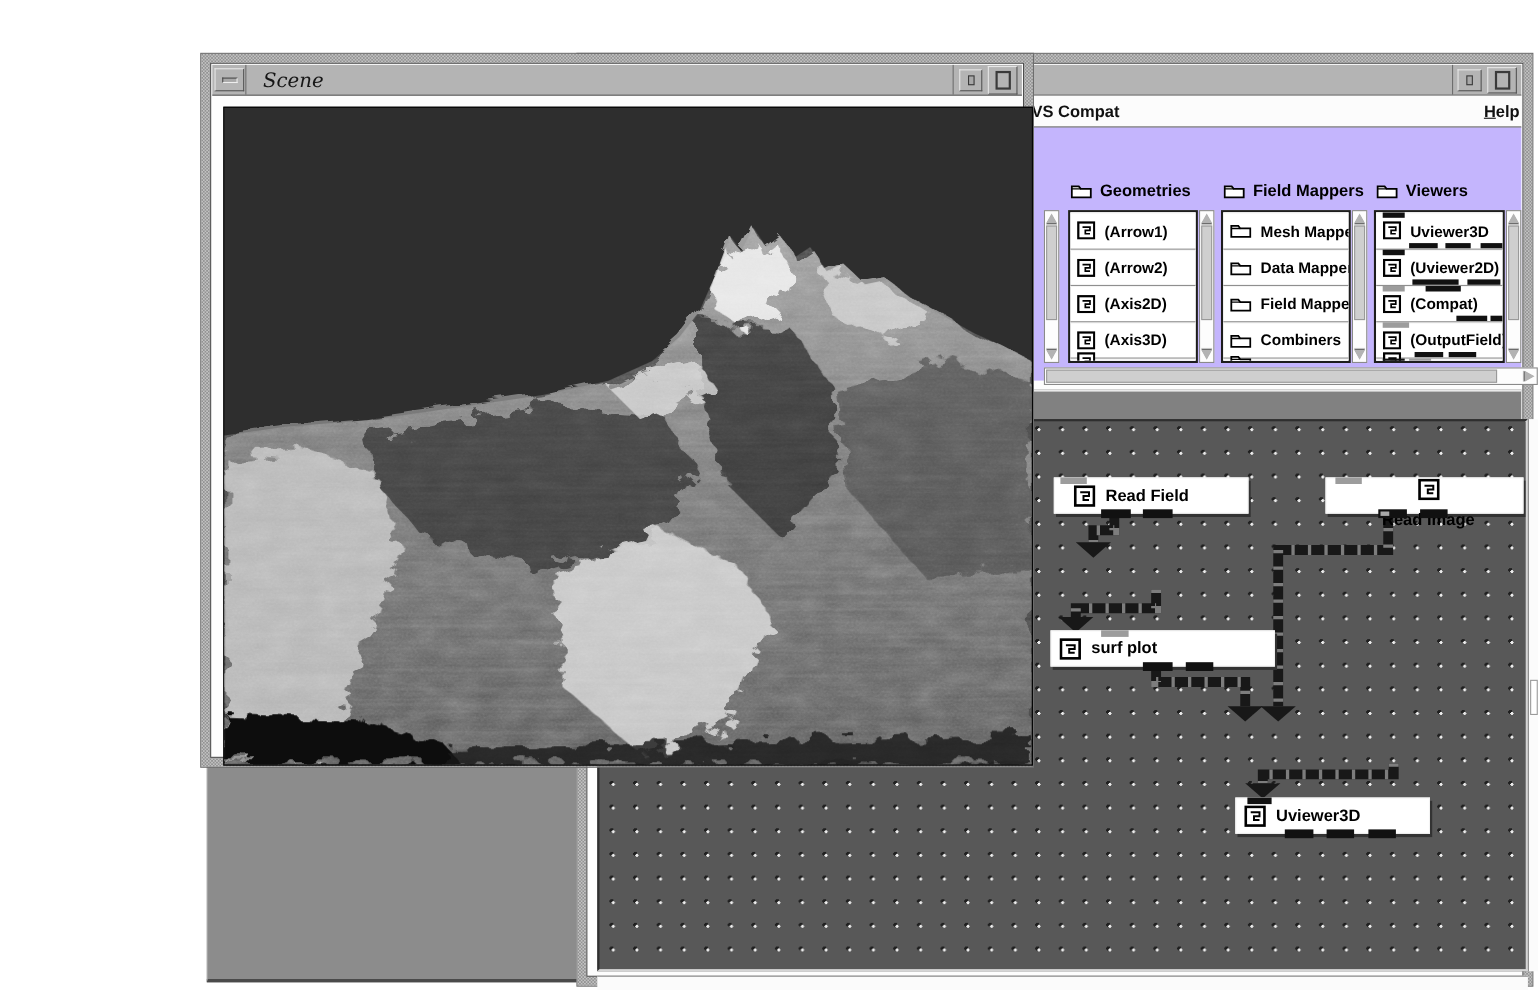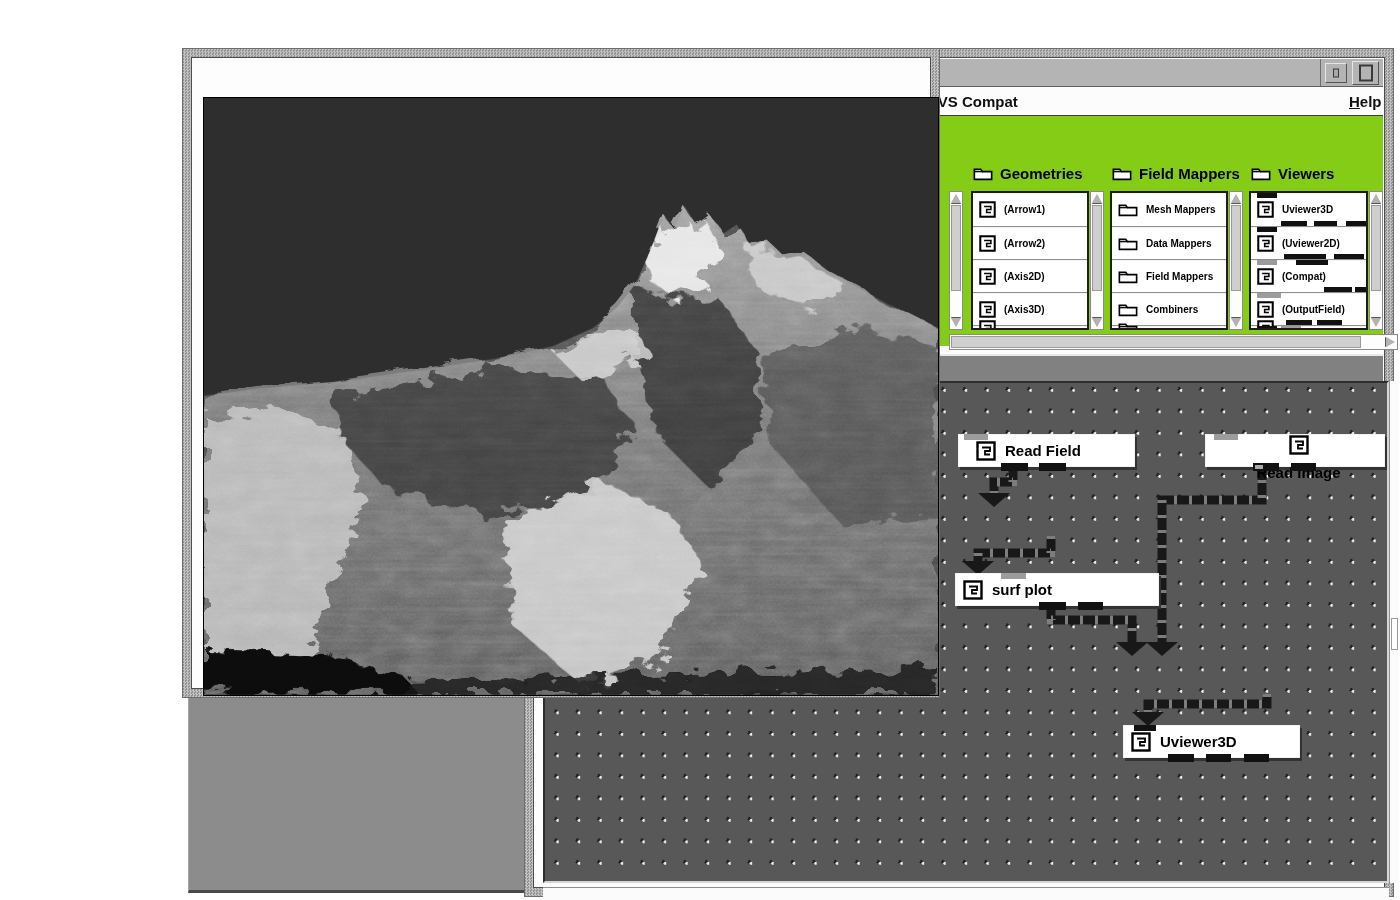--- a/index.html
+++ b/index.html
@@ -37,28 +37,28 @@
                  font-size:18px; color:#161616; }
   #scene-viewport { position:absolute; left:11px; top:39px; width:736px; height:599px;
                     background:#2e2e2e; border:1px solid #000; overflow:hidden; }
   #scene-viewport svg { display:block; width:100%; height:100%; }
 
   
   #editor-win { left:524px; top:48px; width:870px; height:849px; z-index:2; }
   #menubar { position:absolute; left:1px; top:29px; right:1px; height:29px;
              background:#fcfcfc; border-bottom:1px solid #3c3c3c; }
   .menu-label { position:absolute; top:6px; font-size:15px; font-weight:bold; color:#111; }
-  #palette { position:absolute; left:1px; top:58px; right:1px; height:230px; background:#84cc16; }
+  #palette { position:absolute; left:1px; top:58px; right:1px; height:230px; background:#c4b5fd; }
   .pal-hdr { position:absolute; font-size:15px; font-weight:bold; color:#000;
              display:flex; align-items:center; gap:7px; }
   .pal-list { position:absolute; background:#fff; border:2px solid #1d1d1d; overflow:hidden; }
   .pal-row { position:relative; height:33px; background:#fff;
              border-top:1px solid #8f8f8f; box-shadow:inset 0 1px 0 #f4f4f4;
              display:flex; align-items:center; gap:8px; padding-left:6px;
-             font-size:10px; font-weight:bold; color:#000; white-space:nowrap; }
+             font-size:14px; font-weight:bold; color:#000; white-space:nowrap; }
   .pal-row:first-child { border-top:none; }
   .pbar { position:absolute; height:5px; background:#111; }
   .pbar.gray { background:#9c9c9c; }
   .vscroll { position:absolute; width:14px; background:#fdfdfd; border:1px solid #8a8a8a; }
   .hscroll { position:absolute; height:16px; background:#fdfdfd; border:1px solid #8a8a8a; }
   .sb-thumb { position:absolute; background:#cfcfcf; border:1px solid #9a9a9a; }
   .tri-up, .tri-dn, .tri-rt { position:absolute; width:0; height:0; }
   .tri-up { left:1px; top:2px; border-left:5px solid transparent;
             border-right:5px solid transparent; border-bottom:9px solid #b3b3b3;
             filter:drop-shadow(0 1px 0 #555); }
@@ -348,20 +348,34 @@
 
       <div id="ws-vscroll">
         <div id="ws-vthumb"></div>
       </div>
       <div id="ws-hscroll"></div>
     </div>
   </div>
 
   <div id="scene-win" class="win">
     <div class="win-inner">
+      <div class="titlebar">
+        <div class="tb-btn" style="left:2px; top:3px; width:27px; height:21px;">
+          <div class="glyph-dash"></div>
+        </div>
+        <div class="tb-sep" style="left:30px"></div>
+        <span id="scene-title">Scene</span>
+        <div class="tb-sep" style="right:62px"></div>
+        <div class="tb-btn" style="right:36px; top:4px; width:21px; height:20px;">
+          <div class="glyph-dot"></div>
+        </div>
+        <div class="tb-btn" style="right:4px; top:1px; width:27px; height:26px;">
+          <div class="glyph-box"></div>
+        </div>
+      </div>
 
       <div id="scene-viewport">
 
         <svg viewBox="0 0 736 599" preserveAspectRatio="none">
           <defs>
             <linearGradient id="gTerr" x1="0" y1="0" x2="0" y2="1">
               <stop offset="0" stop-color="#a2a2a2"></stop>
               <stop offset="0.45" stop-color="#6f6f6f"></stop>
               <stop offset="1" stop-color="#4a4a4a"></stop>
             </linearGradient>

